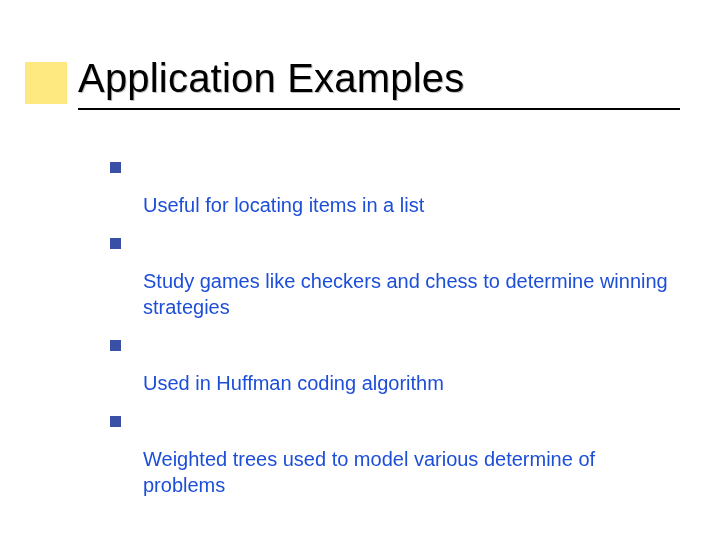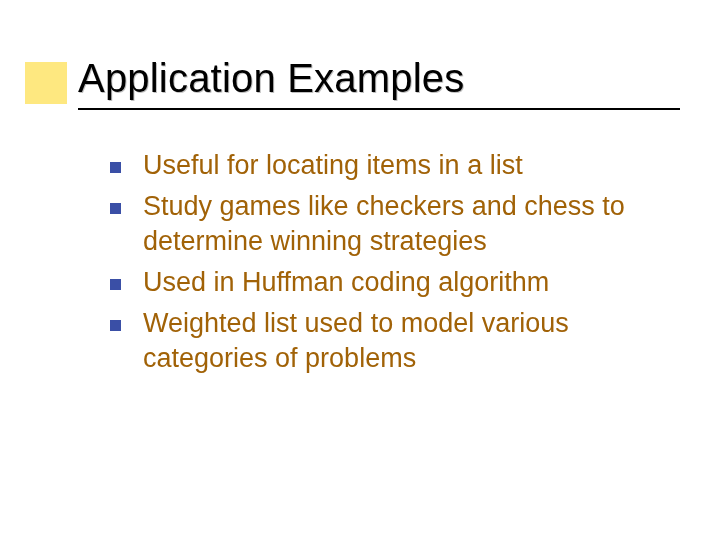--- a/index.html
+++ b/index.html
@@ -56,23 +56,24 @@
   .bullet {
     flex: 0 0 auto;
     width: 11px;
     height: 11px;
     background: #3a4fa6;
     margin-top: 14px;
     margin-right: 22px;
   }
   .item-text {
     flex: 1 1 auto;
-    font-size: 27px;
+    font-size: 20px;
     line-height: 1.3;
-    color: #a16207;
+    color: #1d4ed8;
+    margin-top: 44px;
   }
 </style>
 </head>
 <body>
 
 <div class="slide">
 
   <div class="accent-block"></div>
 
   <div class="title-wrap">
@@ -91,18 +92,18 @@
       <div class="item-text">Study games like checkers and chess to determine winning strategies</div>
     </div>
 
     <div class="item">
       <div class="bullet"></div>
       <div class="item-text">Used in Huffman coding algorithm</div>
     </div>
 
     <div class="item">
       <div class="bullet"></div>
-      <div class="item-text">Weighted list used to model various categories of problems</div>
+      <div class="item-text">Weighted trees used to model various determine of problems</div>
     </div>
 
   </div>
 
 </div>
 
 </body></html>

